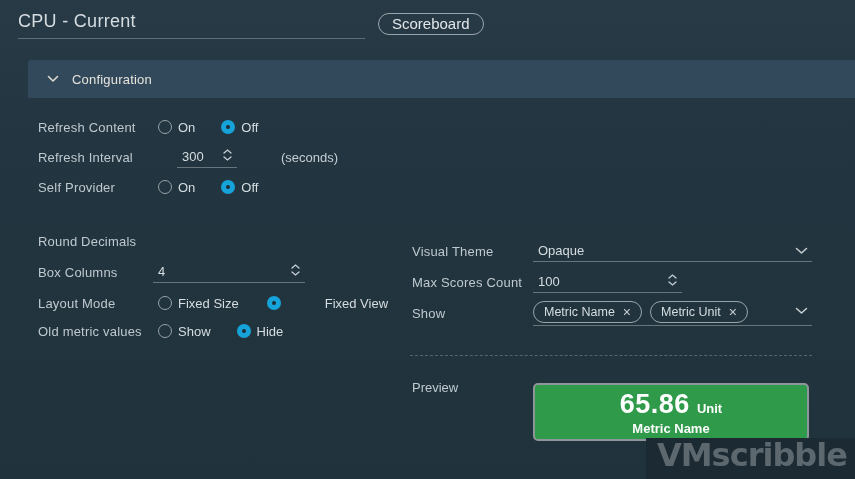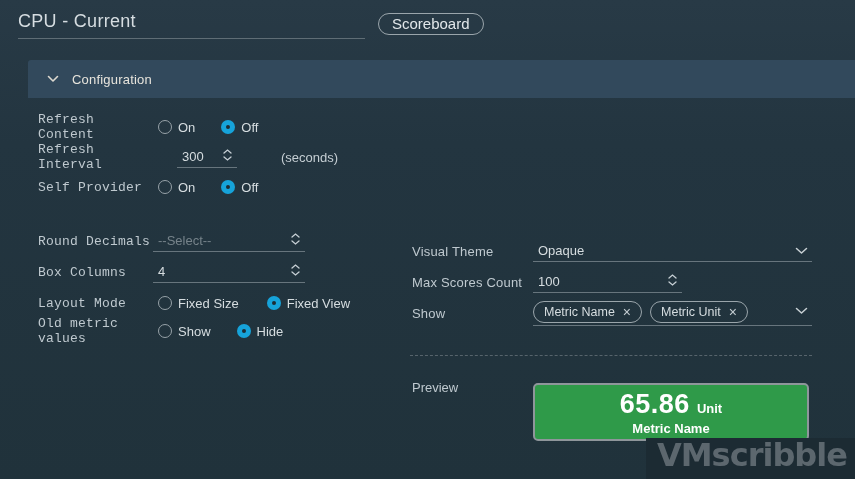--- a/index.html
+++ b/index.html
@@ -28,28 +28,28 @@
     background:#32495c; border-radius:3px 0 0 0;
     display:flex; align-items:center; cursor:pointer;
   }
   .config-bar .chev { margin-left:19px; display:flex; }
   .config-bar .cb-label { margin-left:13px; color:#e7e4dc; font-size:13px; letter-spacing:.2px; }
 
   
   .frow { position:absolute; display:flex; align-items:center; height:22px; font-size:13px; }
   .frow.left  { left:38px; }
   .frow.right { left:412px; }
-  .frow.left  .flabel { width:115px; flex:0 0 115px;font-family:Liberation Mono, monospace; }
+  .frow.left  .flabel { width:115px; flex:0 0 115px; }
   .frow.right .flabel { width:121px; flex:0 0 121px; }
   .flabel { color:#bfc9cf; letter-spacing:.2px; }
 
   .radio-group { display:flex; align-items:center; margin-left:5px; }
   .radio { display:flex; align-items:center; cursor:pointer; color:#d6dde0; }
   .radio + .radio { margin-left:26px; }
-  .rg-wide .radio + .radio { margin-left:28px; }
+  .rg-wide .radio + .radio { margin-left:28px;gap:38px; }
   .rc { width:14px; height:14px; border-radius:50%; border:1px solid #97a2a8; margin-right:6px; position:relative; flex:0 0 14px; }
   .rc.sel { border:none; background:#16a3da; }
   .rc.sel::after { content:""; position:absolute; left:5px; top:5px; width:4px; height:4px; border-radius:50%; background:#1d2c34; }
 
   .ufield {
     position:relative; height:22px; border-bottom:1px solid #67757d;
     display:flex; align-items:center; color:#d6dde0; cursor:text;
   }
   .ufield .val { padding-left:5px; }
   .ufield .val.ph { color:#76838a; }
@@ -143,31 +143,20 @@
     </span>
     <span class="radio">
       <span class="rc sel"></span>
       <span>Off</span>
     </span>
   </span>
 </div>
 
 <div class="frow left" style="top:230px;">
   <span class="flabel">Round Decimals</span>
-  <span class="ufield" style="width:152px;">
-    <span class="val ph">--Select--</span>
-    <span class="stepper">
-      <svg width="9" height="5" viewBox="0 0 9 5">
-          <polyline points="1,4 4.5,1 8,4" fill="none" stroke="#c6cfd4" stroke-width="1.3" stroke-linecap="round"></polyline>
-        </svg>
-      <svg width="9" height="5" viewBox="0 0 9 5">
-          <polyline points="1,1 4.5,4 8,1" fill="none" stroke="#c6cfd4" stroke-width="1.3" stroke-linecap="round"></polyline>
-        </svg>
-    </span>
-  </span>
 </div>
 
 <div class="frow left" style="top:261px;">
   <span class="flabel">Box Columns</span>
   <span class="ufield" style="width:152px;">
     <span class="val">4</span>
     <span class="stepper">
       <svg width="9" height="5" viewBox="0 0 9 5">
           <polyline points="1,4 4.5,1 8,4" fill="none" stroke="#c6cfd4" stroke-width="1.3" stroke-linecap="round"></polyline>
         </svg>

